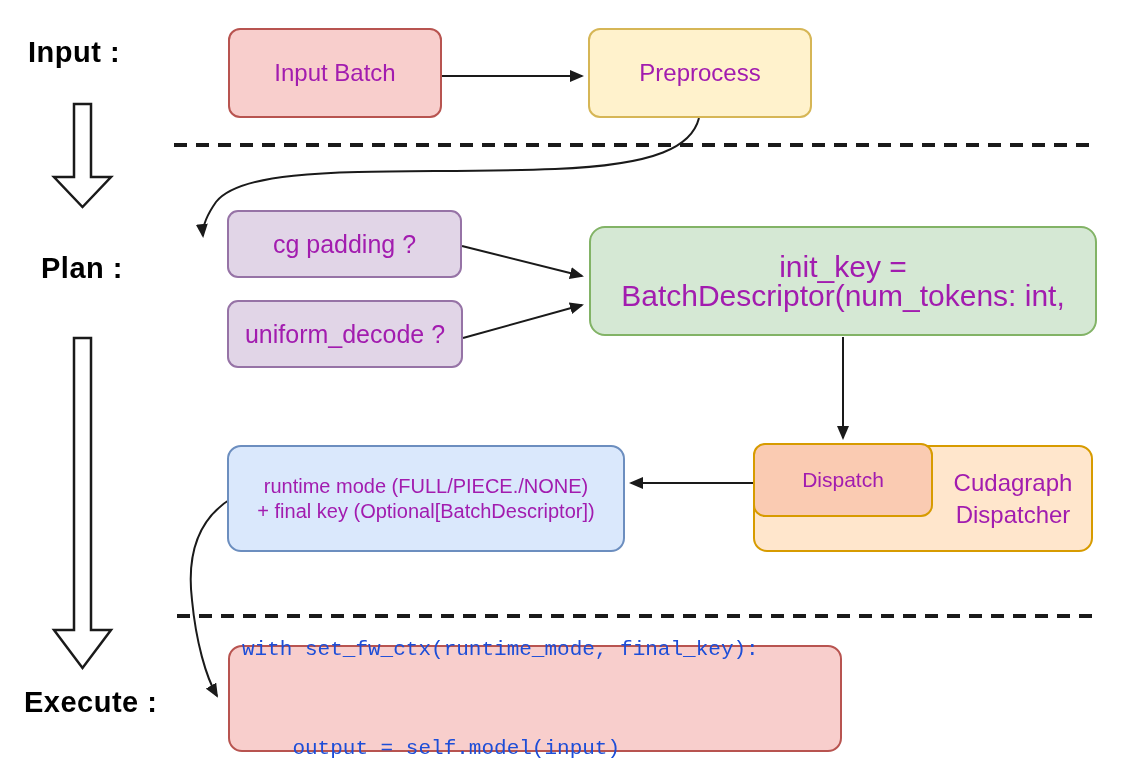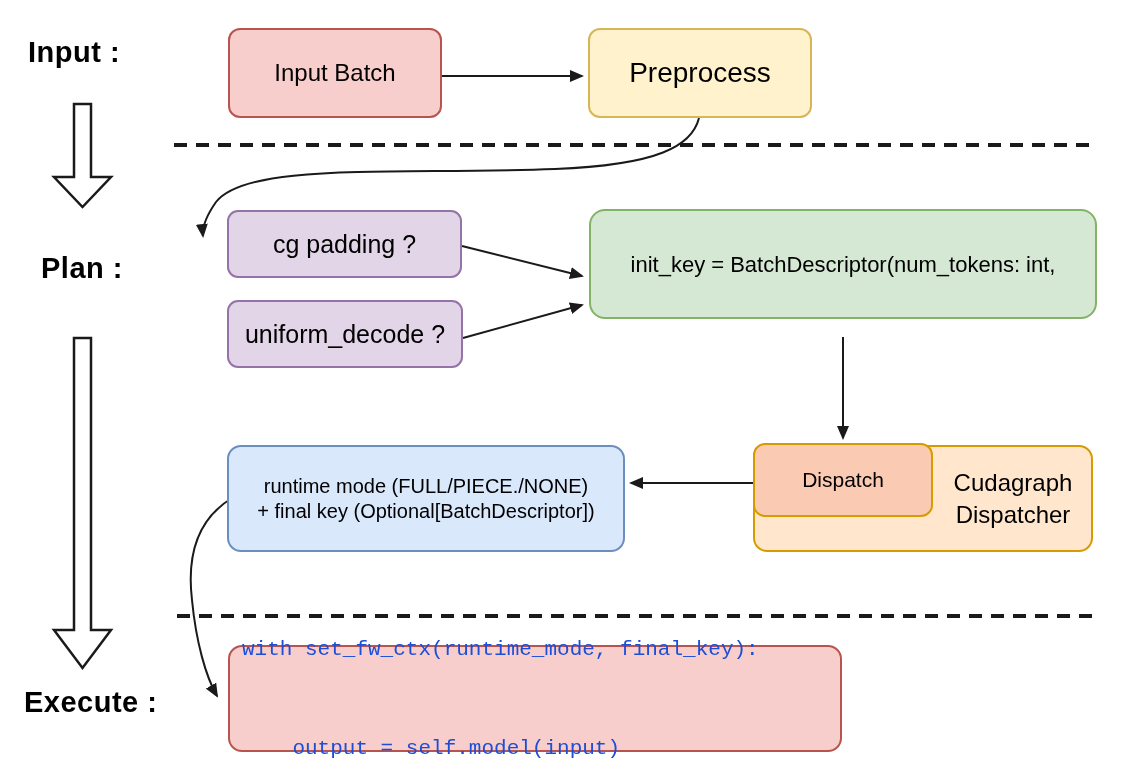--- a/index.html
+++ b/index.html
@@ -9,21 +9,21 @@
   }
   #diagram{position:absolute;left:0;top:0;width:1142px;height:770px;}
   svg.wires{position:absolute;left:0;top:0;z-index:1;}
   .phase-label{
     position:absolute;z-index:2;font-weight:700;color:#000;
     font-size:29px;letter-spacing:0.5px;white-space:nowrap;
   }
   .node{
     position:absolute;z-index:2;box-sizing:border-box;
     display:flex;align-items:center;justify-content:center;
-    text-align:center;color:#000000;border:2px solid #000;background:#fff;
+    text-align:center;color:#a21caf;border:2px solid #000;background:#fff;
     line-height:1.32;
   }
   .node .lines{width:100%;}
   .code-node{
     font-family:"Liberation Mono","DejaVu Sans Mono",monospace;
     text-align:left;justify-content:flex-start;
     white-space:pre;font-size:21px;line-height:33px;color:#1d4ed8;
     padding-left:12px;
   }
   .dash{stroke:#1a1a1a;stroke-width:4;stroke-dasharray:13 9;}
@@ -65,33 +65,33 @@
   </svg>
 
   <div class="phase-label" style="left:28px;top:36px">Input :</div>
   <div class="phase-label" style="left:41px;top:252px">Plan :</div>
   <div class="phase-label" style="left:24px;top:686px">Execute :</div>
 
   <div class="node" style="left: 228px; top: 28px; width: 214px; height: 90px; border-radius: 12px; font-size: 24px; background-color: rgb(248, 206, 204); border-color: rgb(184, 84, 80);">
     <span>Input Batch</span>
   </div>
 
-  <div class="node" style="left: 588px; top: 28px; width: 224px; height: 90px; border-radius: 12px; font-size: 28px; background-color: rgb(255, 242, 204); border-color: rgb(214, 182, 86);">
+  <div class="node" style="left: 588px; top: 28px; width: 224px; height: 90px; border-radius: 12px; font-size: 24px; background-color: rgb(255, 242, 204); border-color: rgb(214, 182, 86);">
     <span>Preprocess</span>
   </div>
 
   <div class="node" style="left: 227px; top: 210px; width: 235px; height: 68px; border-radius: 11px; font-size: 25px; background-color: rgb(225, 213, 231); border-color: rgb(150, 115, 166); align-items: center;">
     <span>cg padding ?</span>
   </div>
 
   <div class="node" style="left: 227px; top: 300px; width: 236px; height: 68px; border-radius: 11px; font-size: 25px; background-color: rgb(225, 213, 231); border-color: rgb(150, 115, 166);">
     <span>uniform_decode ?</span>
   </div>
 
-  <div class="node" style="left: 589px; top: 209px; width: 508px; height: 110px; border-radius: 16px; font-size: 22px; line-height: 29px; background-color: rgb(213, 232, 212); border-color: rgb(130, 179, 102);">
+  <div class="node" style="left: 589px; top: 226px; width: 508px; height: 110px; border-radius: 16px; font-size: 30px; line-height: 29px; background-color: rgb(213, 232, 212); border-color: rgb(130, 179, 102);">
     <div class="lines">
       <div>init_key = BatchDescriptor(num_tokens: int,</div>
     </div>
   </div>
 
   <div class="node" style="left: 753px; top: 445px; width: 340px; height: 107px; border-radius: 14px; font-size: 24px; line-height: 32px; padding-left: 180px; background-color: rgb(255, 230, 204); border-color: rgb(215, 155, 0);">
     <div class="lines">
       <div>Cudagraph</div>
       <div>Dispatcher</div>
     </div>

